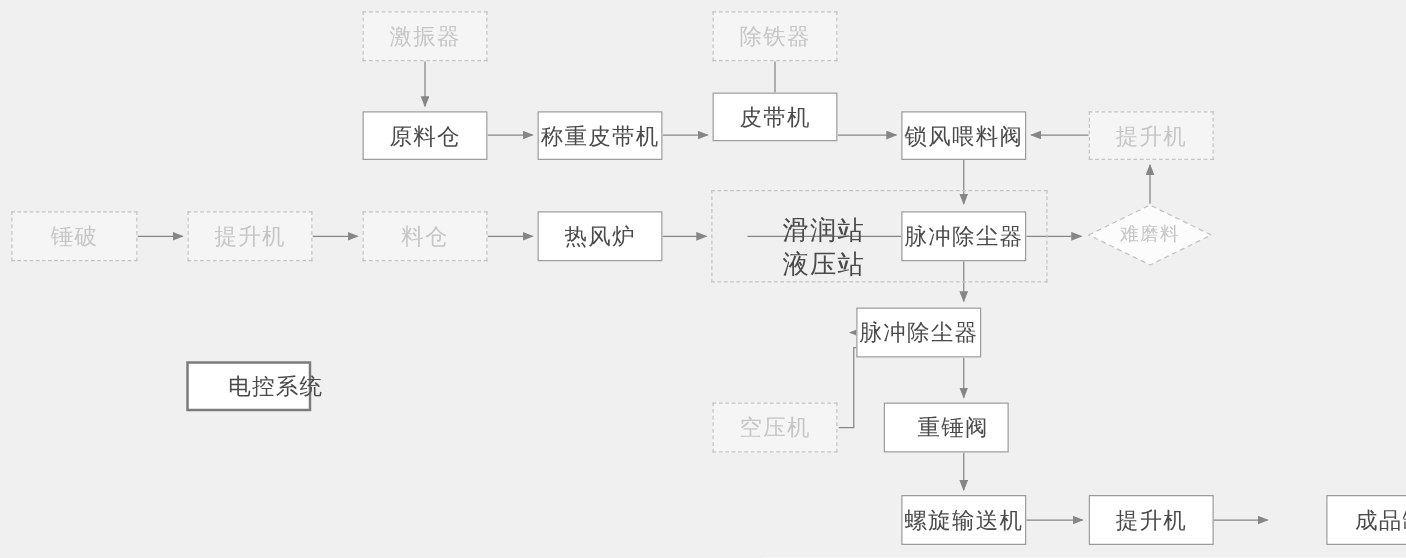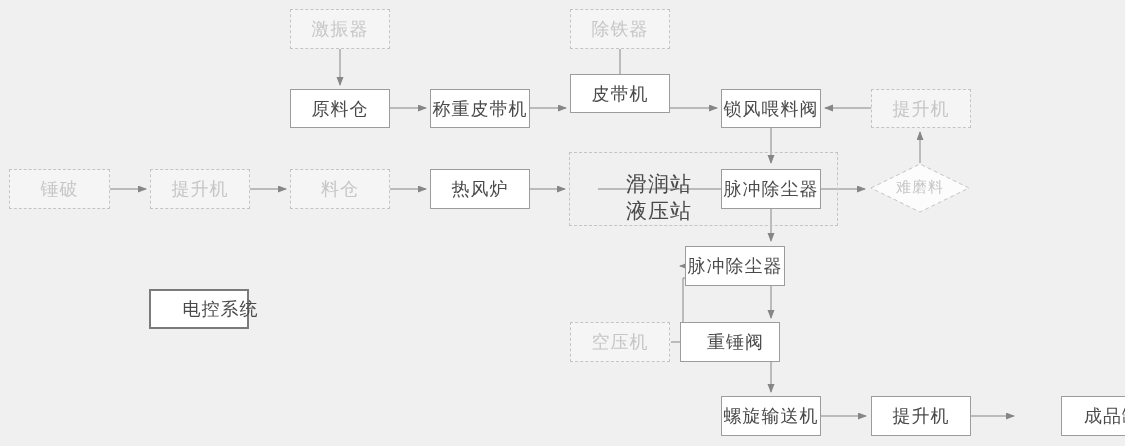--- a/index.html
+++ b/index.html
@@ -121,21 +121,21 @@
   <div class="node ghost" style="left:290px;top:169px;">料仓</div>
   <div class="node solid" style="left:430px;top:169px;">热风炉</div>
   <div class="inline-label" style="left:597px;top:170px;">滑润站</div>
   <div class="inline-label" style="left:597px;top:197px;">液压站</div>
   <div class="node solid" style="left:721px;top:169px;">脉冲除尘器</div>
   <div class="diamond-label">难磨料</div>
 
   <div class="node solid" style="left:685px;top:246px;">脉冲除尘器</div>
 
   <div class="node ghost" style="left:570px;top:322px;">空压机</div>
-  <div class="node solid" style="left:680px;top:322px;padding-left:11px;">重锤阀</div>
+  <div class="node solid" style="left:707px;top:322px;padding-left:11px;">重锤阀</div>
 
   <div class="node control" style="left:149px;top:289px;padding-left:43px;">电控系统</div>
 
   <div class="node solid" style="left:721px;top:396px;">螺旋输送机</div>
   <div class="node solid" style="left:871px;top:396px;">提升机</div>
   <div class="node solid" style="left:1019px;top:396px;width:103px;margin-left:42px;">成品罐</div>
 
 </div>
 
 </body></html>

